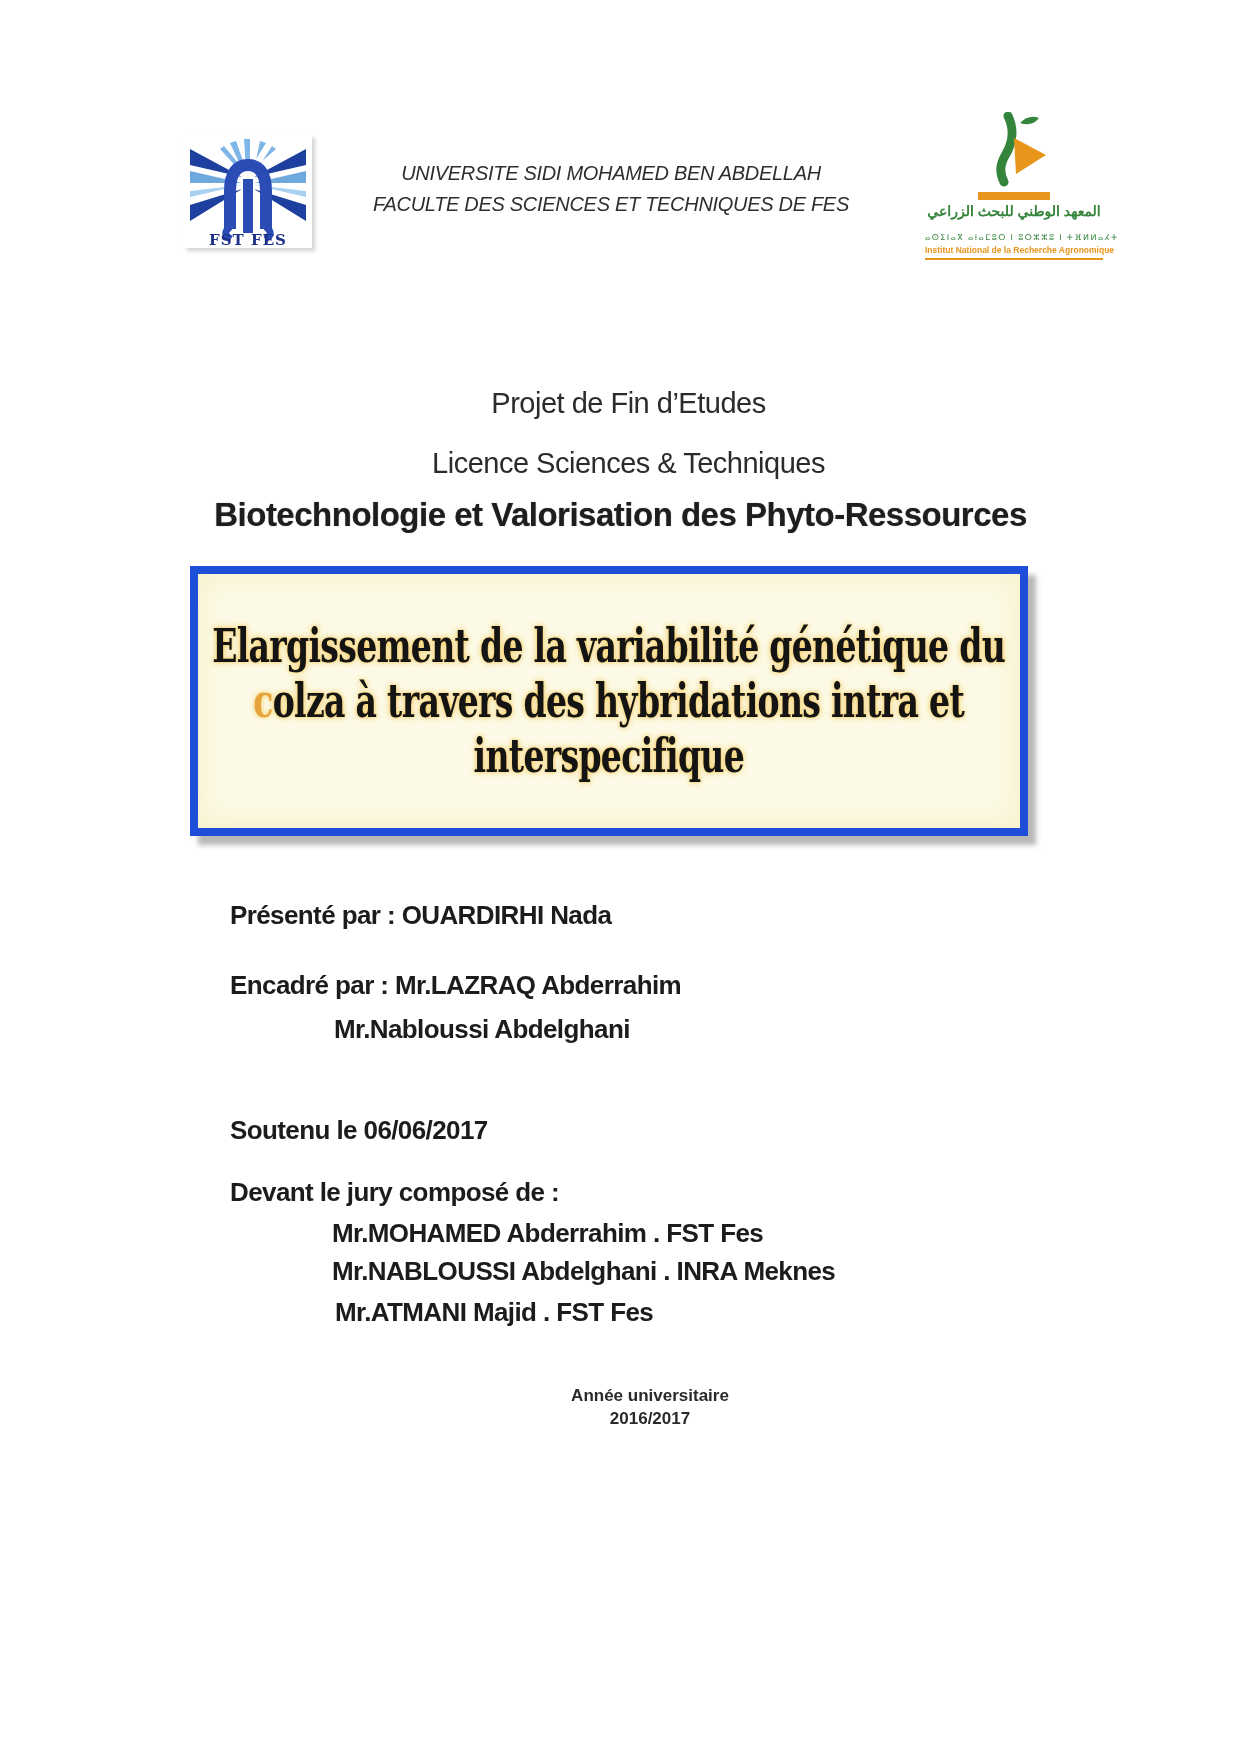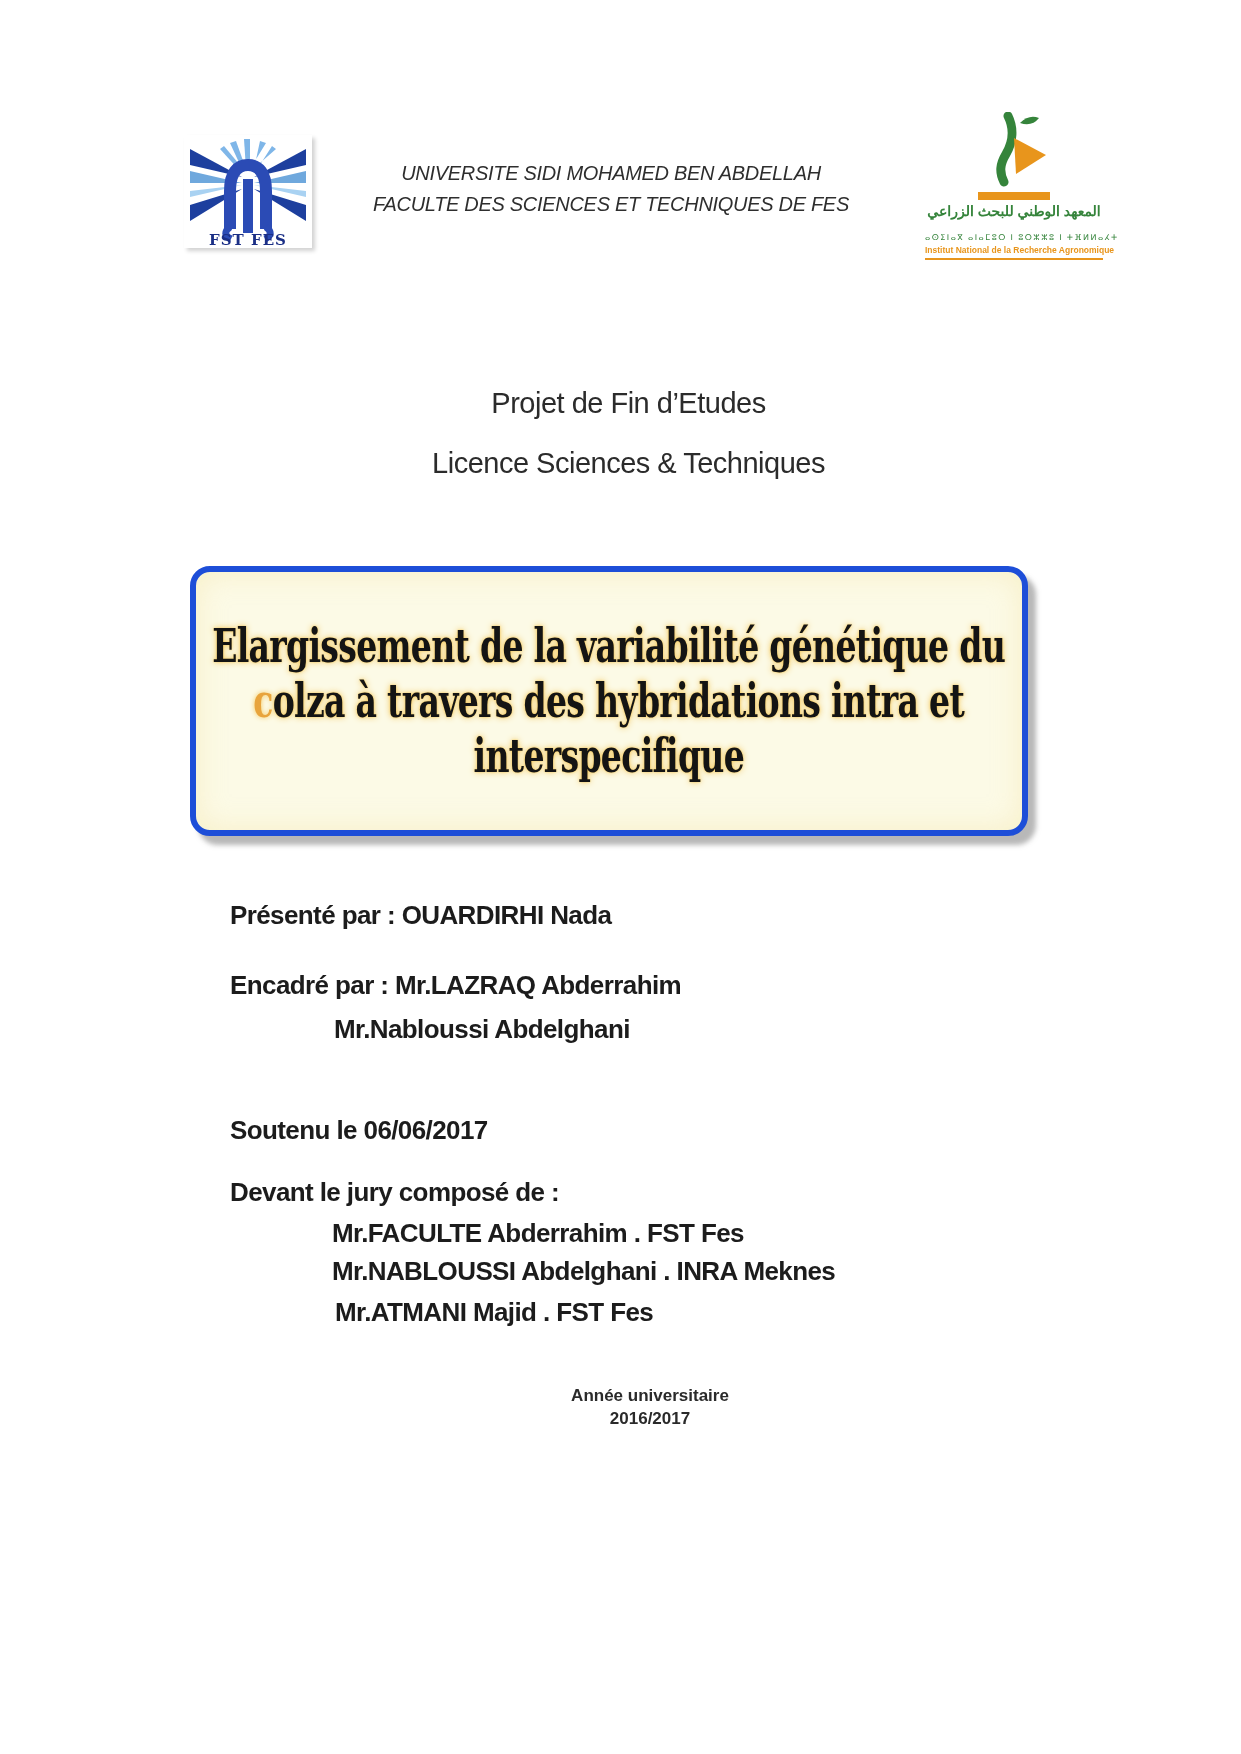--- a/index.html
+++ b/index.html
@@ -56,22 +56,22 @@
     font-size:33px;font-weight:700;letter-spacing:-0.5px;color:#1e1e1e;
     white-space:nowrap;
     text-shadow:0 0 1px rgba(30,30,30,0.6);
   }
 
   
   .title-box{
     position:absolute;left:190px;top:566px;width:838px;height:270px;
     box-sizing:border-box;
     background:#fcfae6;
-    border:6px solid #1d4ed8;
-    border-radius:20px;
+    border:8px solid #1d4ed8;
+    border-radius:0;
     box-shadow:8px 9px 5px rgba(125,125,125,0.55), inset 0 0 30px rgba(242,220,140,0.35);
     display:flex;flex-direction:column;justify-content:center;align-items:center;
   }
   .title-line{
     font-family:"DejaVu Serif", serif;
     font-weight:bold;font-size:46px;line-height:55px;letter-spacing:-1px;
     color:#141414;white-space:nowrap;
     transform:scaleX(0.72);transform-origin:center;
     text-shadow:0 0 7px rgba(243,194,74,0.95), 0 0 2px rgba(243,194,74,0.85);
   }
@@ -153,33 +153,34 @@
       <rect x="14" y="80" width="72" height="8" fill="#E8951C"></rect>
     </svg>
     <div class="inra-ar" dir="rtl">المعهد الوطني للبحث الزراعي</div>
     <div class="inra-tif">ⴰⵙⵉⵏⴰⴳ ⴰⵏⴰⵎⵓⵔ ⵏ ⵓⵔⵣⵣⵓ ⵏ ⵜⴼⵍⵍⴰⵃⵜ</div>
     <div class="inra-fr">Institut National de la Recherche Agronomique</div>
     <div class="inra-underline"></div>
   </div>
 
   <div class="h-projet">Projet de Fin d’Etudes</div>
   <div class="h-licence">Licence Sciences &amp; Techniques</div>
+  <div class="h-biotech">Biotechnologie et Valorisation des Phyto-Ressources</div>
 
   <div class="title-box">
     <div class="title-line">Elargissement de la variabilité génétique du</div>
     <div class="title-line"><span class="colza-c">c</span><span>olza à travers des hybridations intra et</span></div>
     <div class="title-line">interspecifique</div>
   </div>
 
   <div class="line l-presente">Présenté par : OUARDIRHI Nada</div>
   <div class="line l-encadre">Encadré par : Mr.LAZRAQ Abderrahim</div>
   <div class="line l-sup2">Mr.Nabloussi Abdelghani</div>
   <div class="line l-soutenu">Soutenu le 06/06/2017</div>
   <div class="line l-devant">Devant le jury composé de  :</div>
-  <div class="line l-jury1">Mr.FACULTE Abderrahim . FST Fes</div>
+  <div class="line l-jury1">Mr.MOHAMED Abderrahim . FST Fes</div>
   <div class="line l-jury3">Mr.ATMANI Majid . FST Fes</div>
   <div class="line l-jury2">Mr.NABLOUSSI Abdelghani . INRA Meknes</div>
 
   <div class="footer">
     <div>Année universitaire</div>
     <div>2016/2017</div>
   </div>
 
 </div>
 

